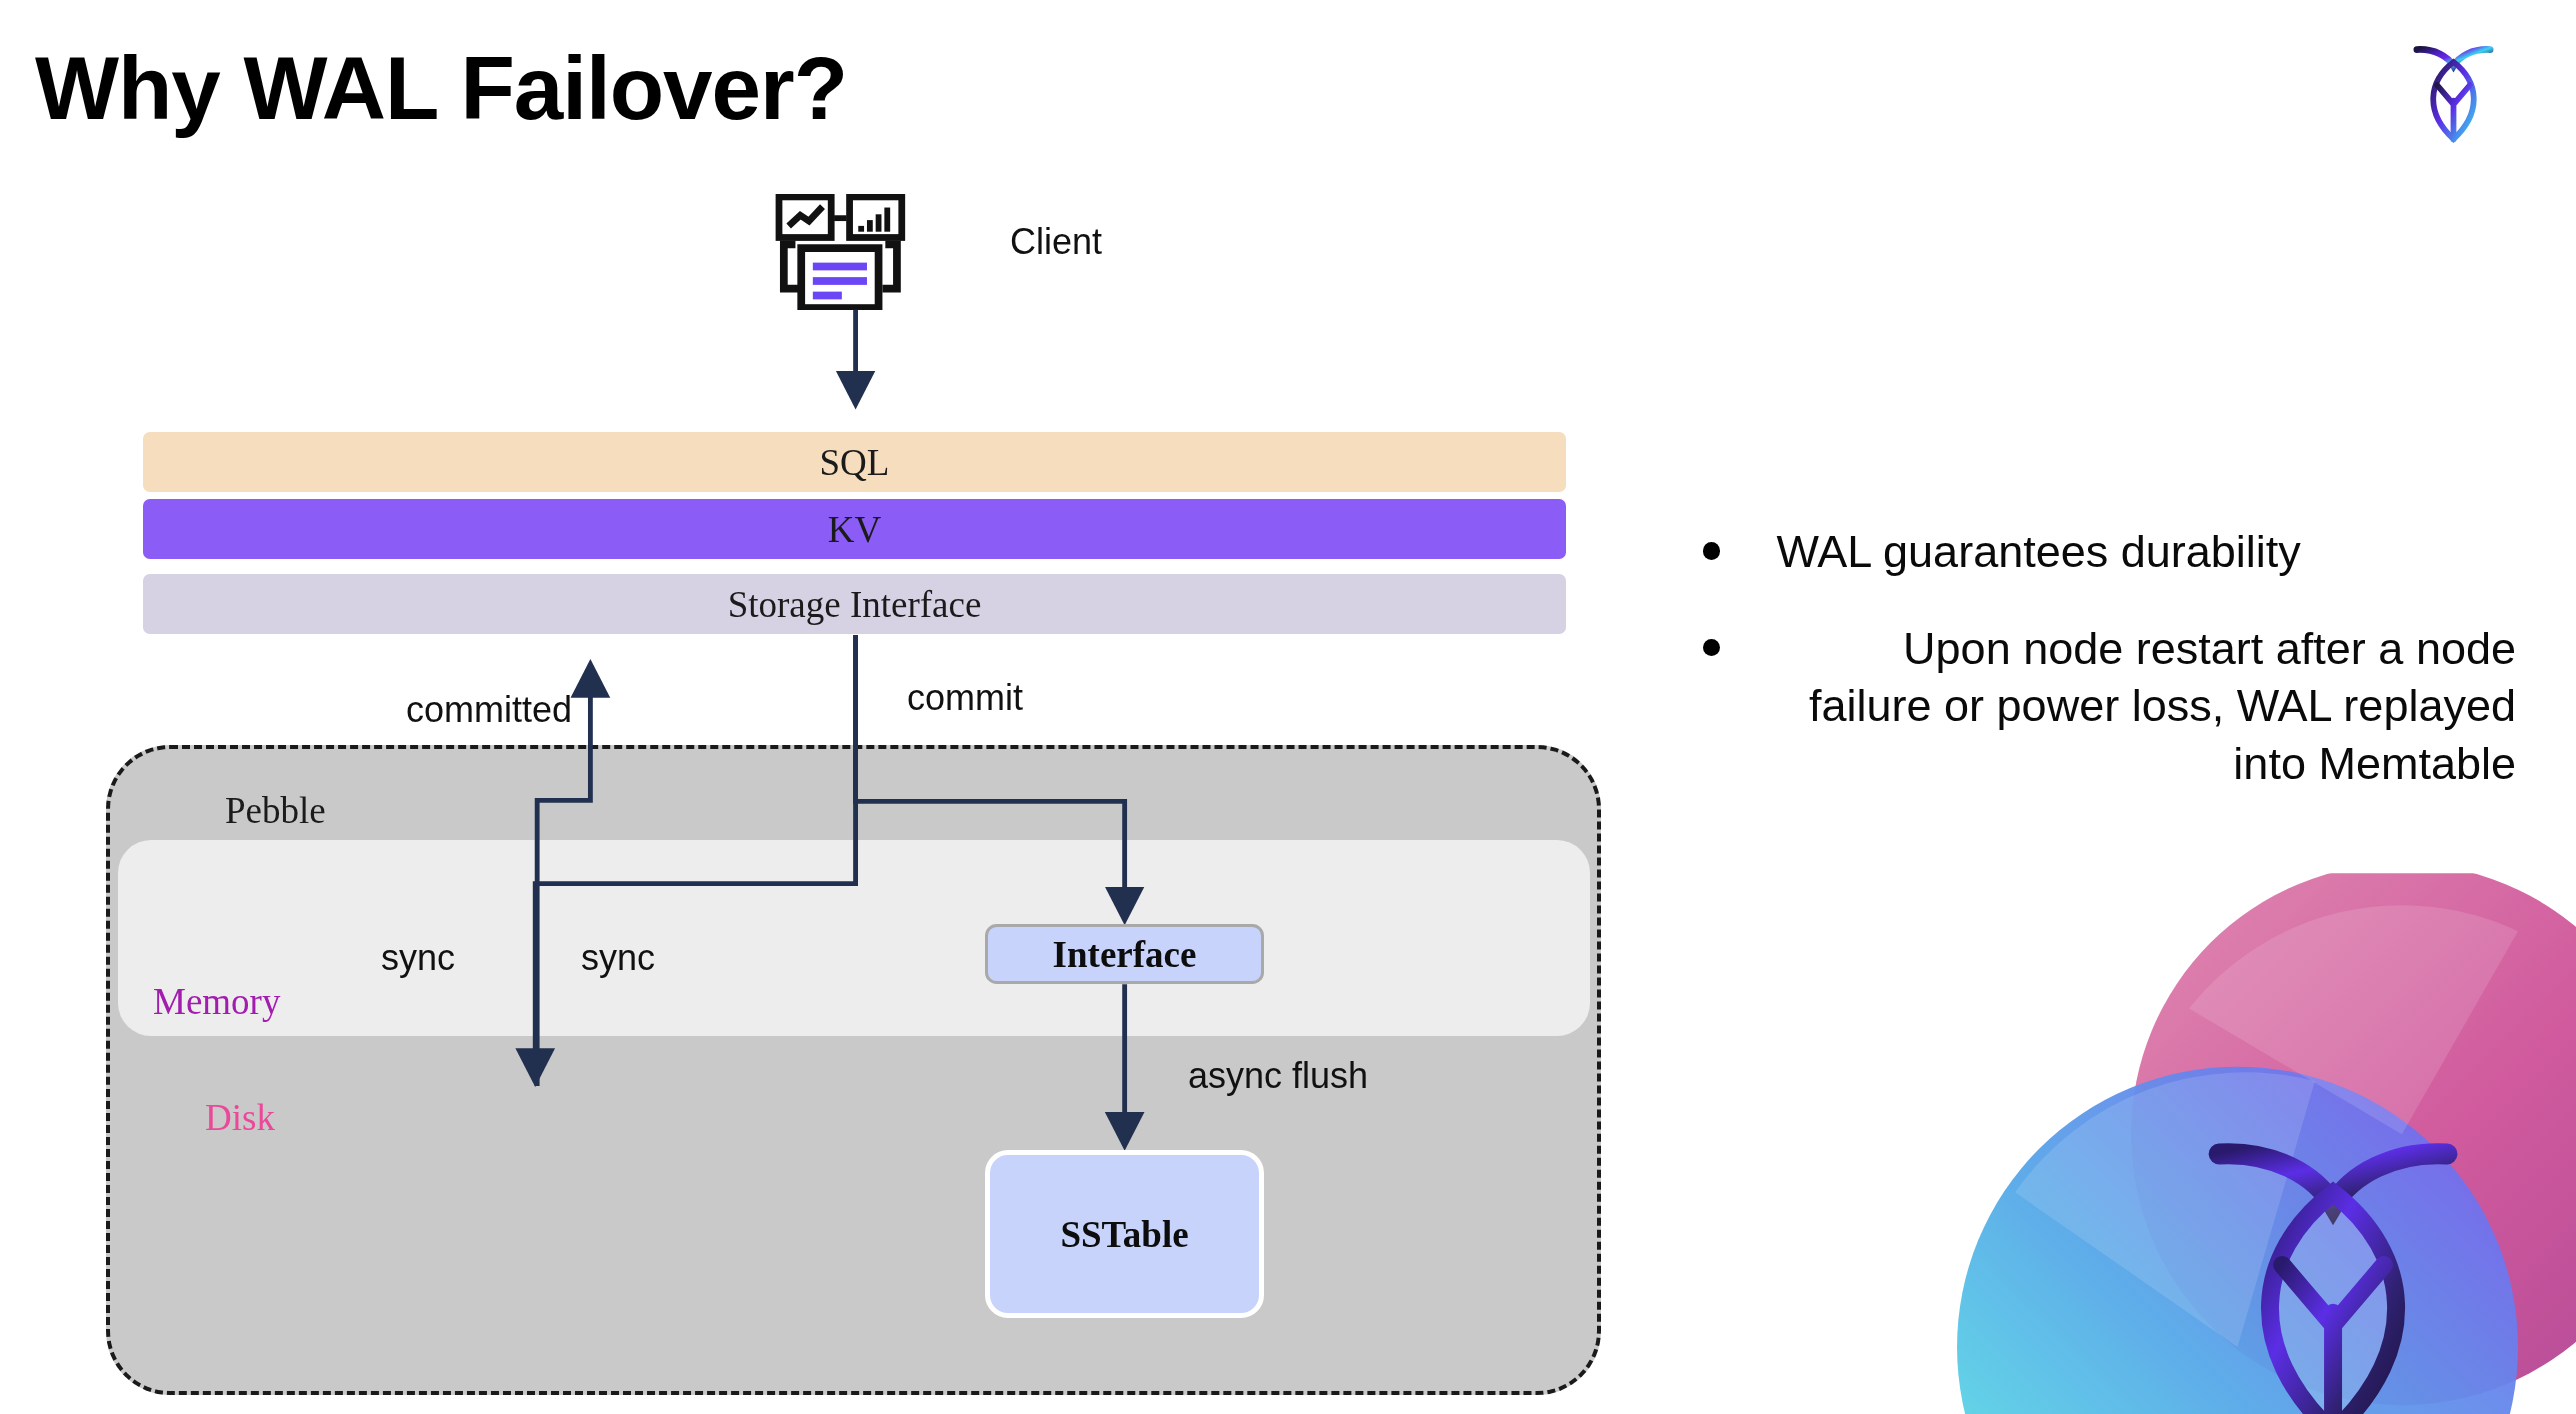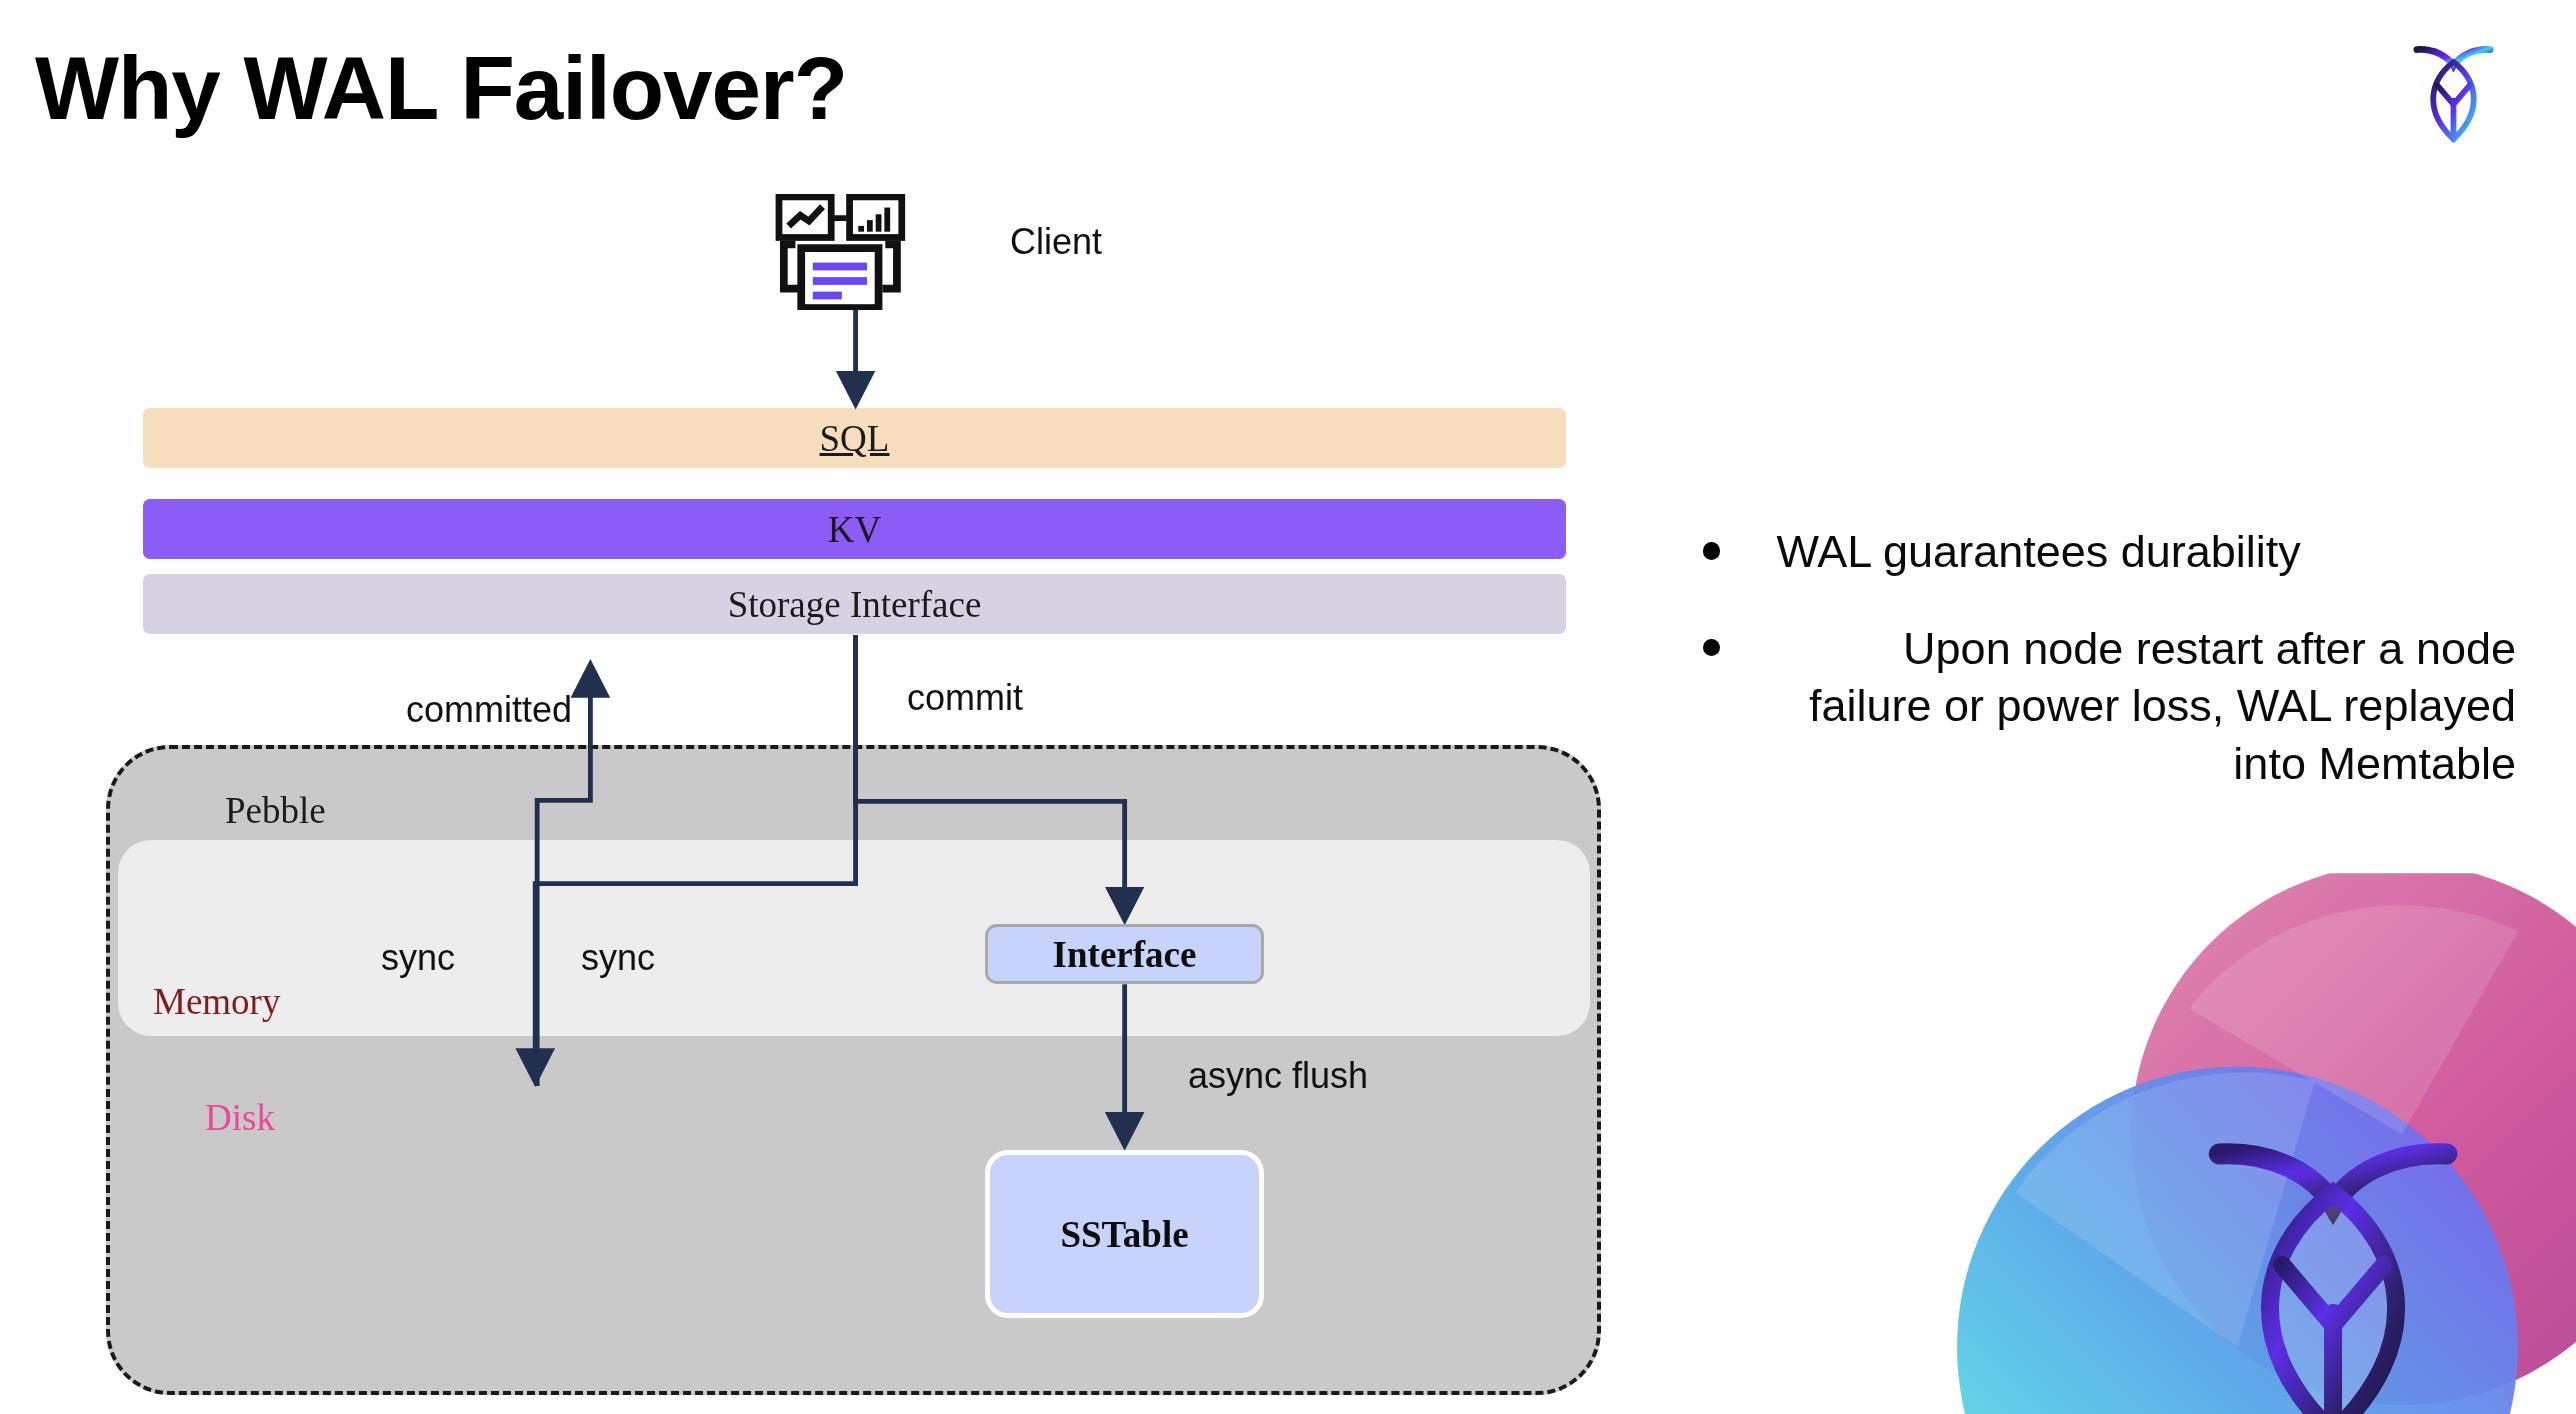--- a/index.html
+++ b/index.html
@@ -81,21 +81,21 @@
     width: 1423px;
     height: 60px;
     border-radius: 6.8px;
     display: flex;
     align-items: center;
     justify-content: center;
     font-family: "Liberation Serif", serif;
     font-size: 37px;
     color: #1b1b1b;
   }
-  #layer-sql { top: 408px; background: #f5ddbe; text-decoration: underline; }
+  #layer-sql { top: 432px; background: #f5ddbe; }
   #layer-kv  { top: 499px; background: #8b5cf6; }
   #layer-si  { top: 574px; background: #d6d1e3; }
 
   
   #pebble-box {
     position: absolute;
     left: 106px;
     top: 745px;
     width: 1495px;
     height: 650px;
@@ -122,21 +122,21 @@
     height: 196px;
     background: #ededed;
     border-radius: 33px;
   }
   #memory-label {
     position: absolute;
     left: 153px;
     top: 980px;
     font-family: "Liberation Serif", serif;
     font-size: 37px;
-    color: #7f1d1d;
+    color: #a21caf;
   }
   #disk-label {
     position: absolute;
     left: 205px;
     top: 1096px;
     font-family: "Liberation Serif", serif;
     font-size: 37px;
     color: #ec4899;
   }
 

